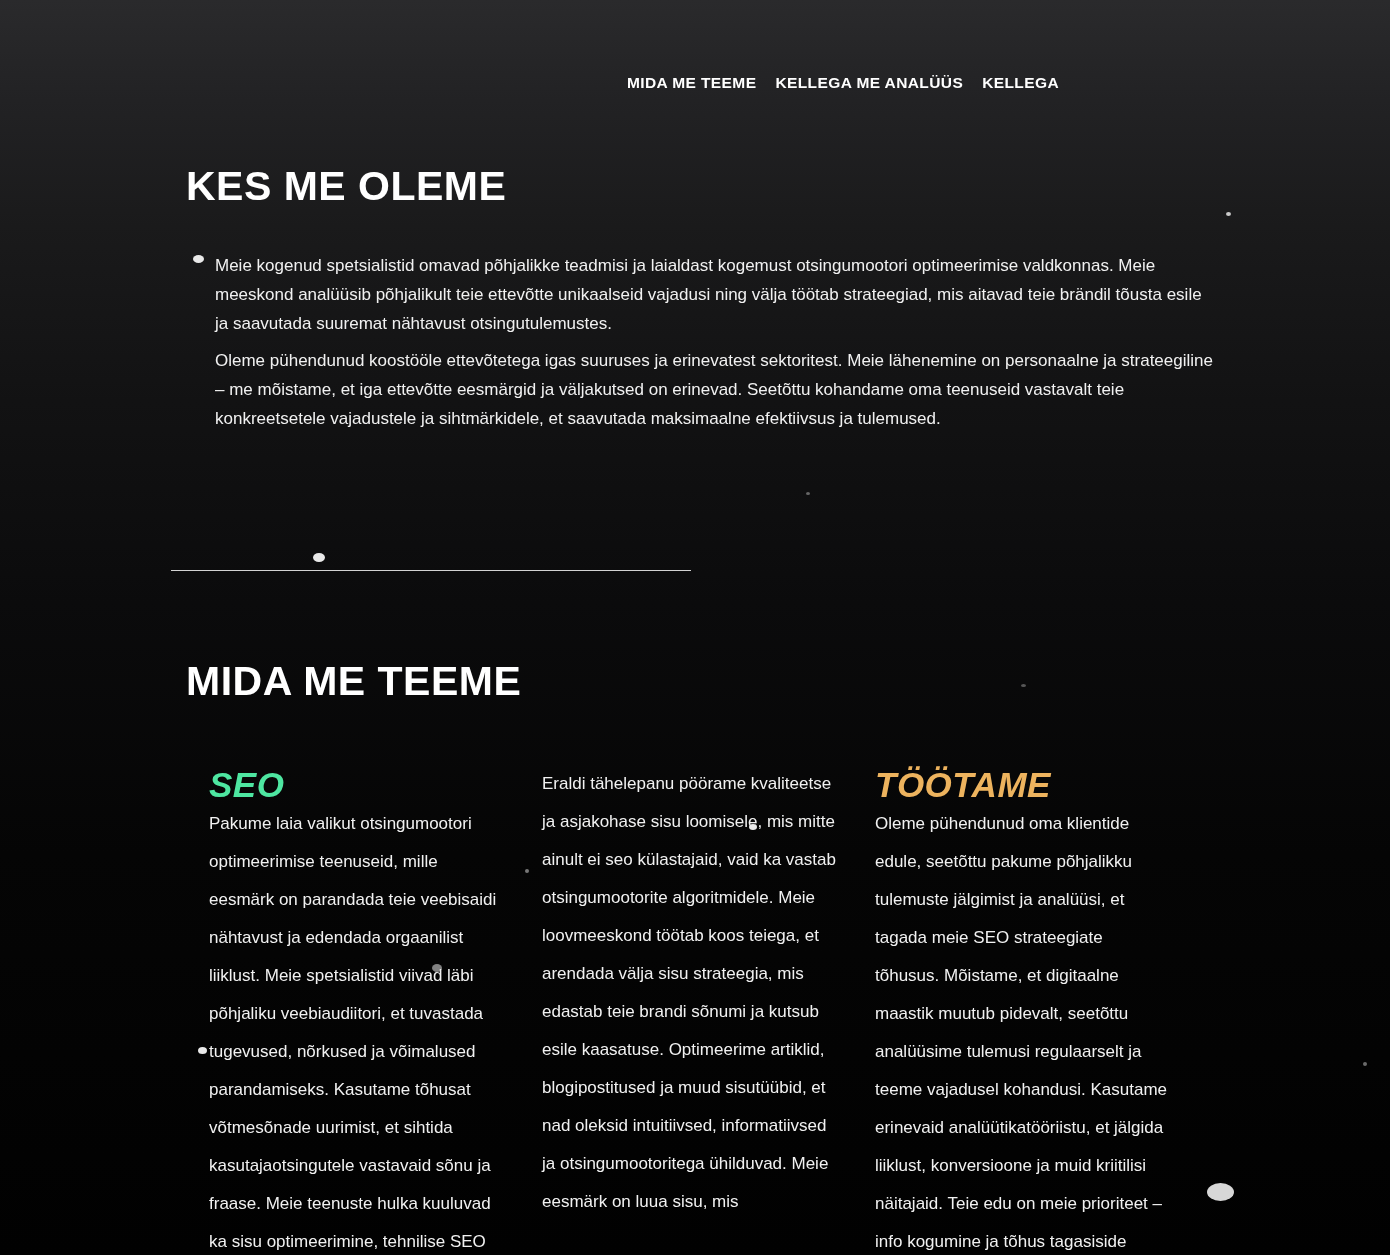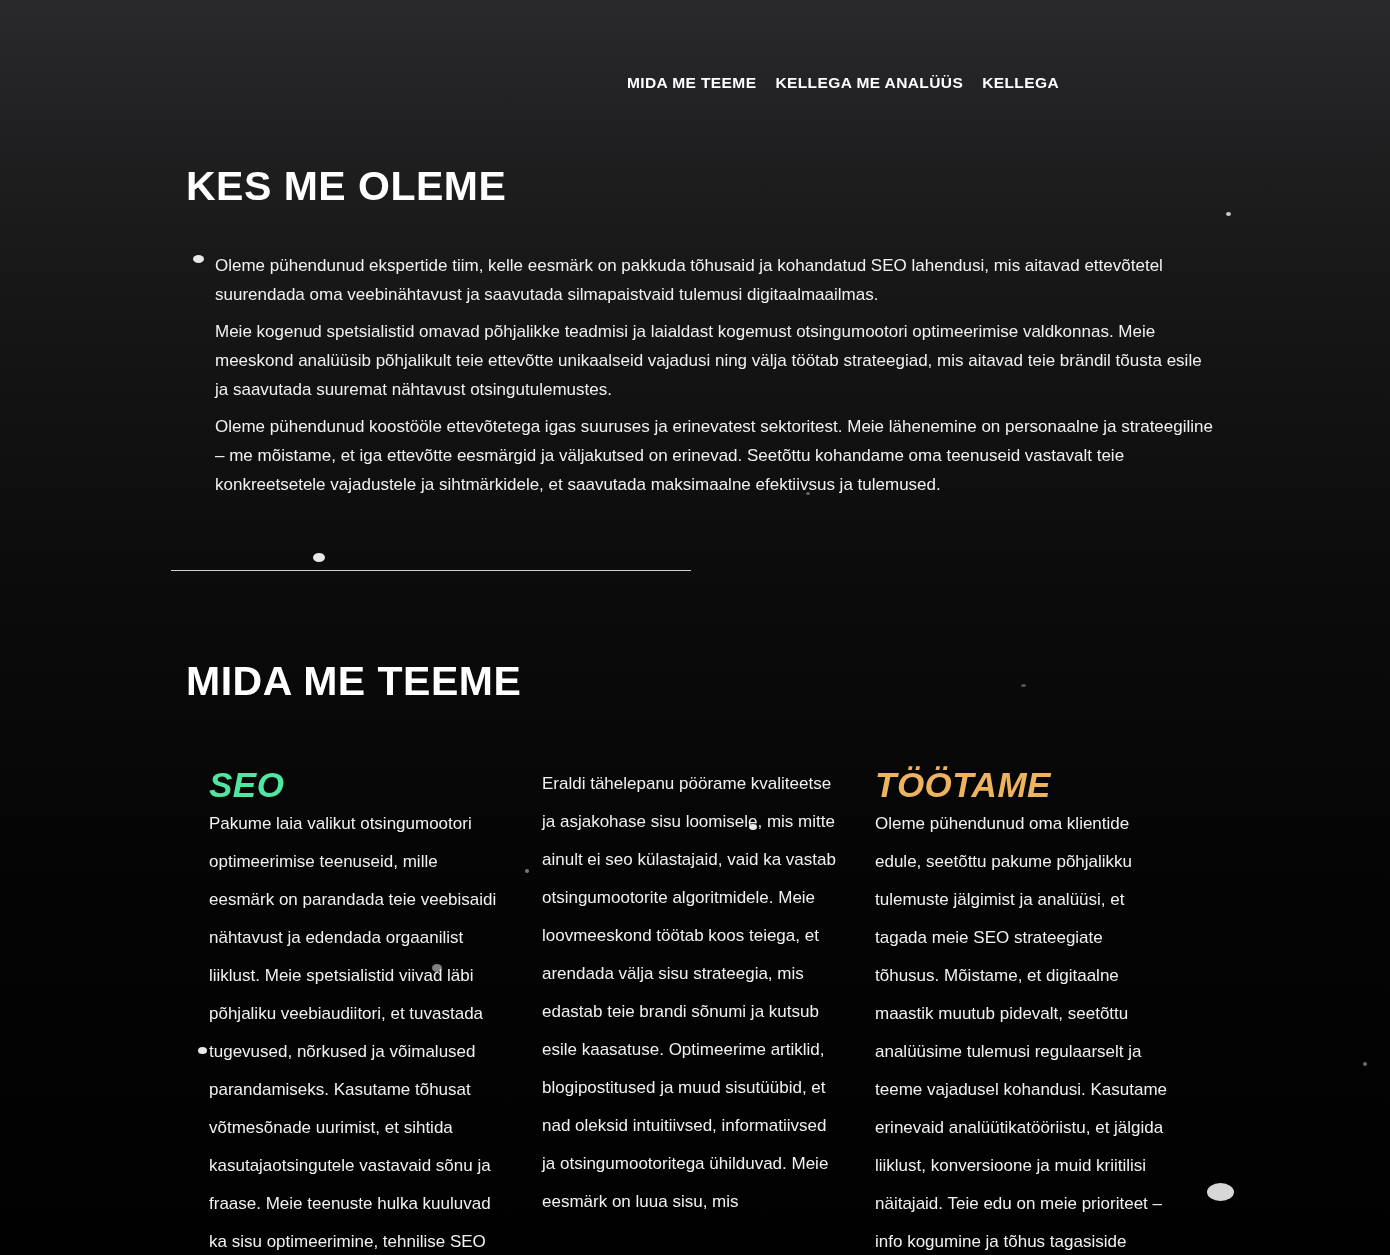--- a/index.html
+++ b/index.html
@@ -98,21 +98,20 @@
 
 <nav class="topnav">
   <div class="nav-link">MIDA ME TEEME</div>
   <div class="nav-link">KELLEGA ME ANALÜÜS</div>
   <div class="nav-link">KELLEGA</div>
 </nav>
 
 <h1 class="section-title" id="about-title">KES ME OLEME</h1>
 
 <div class="about-text">
-  <p>Oleme pühendunud ekspertide tiim, kelle eesmärk on pakkuda tõhusaid ja kohandatud SEO lahendusi, mis aitavad ettevõtetel suurendada oma veebinähtavust ja saavutada silmapaistvaid tulemusi digitaalmaailmas.</p>
   <p>Meie kogenud spetsialistid omavad põhjalikke teadmisi ja laialdast kogemust otsingumootori optimeerimise valdkonnas. Meie meeskond analüüsib põhjalikult teie ettevõtte unikaalseid vajadusi ning välja töötab strateegiad, mis aitavad teie brändil tõusta esile ja saavutada suuremat nähtavust otsingutulemustes.</p>
   <p>Oleme pühendunud koostööle ettevõtetega igas suuruses ja erinevatest sektoritest. Meie lähenemine on personaalne ja strateegiline – me mõistame, et iga ettevõtte eesmärgid ja väljakutsed on erinevad. Seetõttu kohandame oma teenuseid vastavalt teie konkreetsetele vajadustele ja sihtmärkidele, et saavutada maksimaalne efektiivsus ja tulemused.</p>
 </div>
 
 <div class="divider"></div>
 
 <h1 class="section-title" id="services-title">MIDA ME TEEME</h1>
 
 <div class="columns">
   <div class="col">

